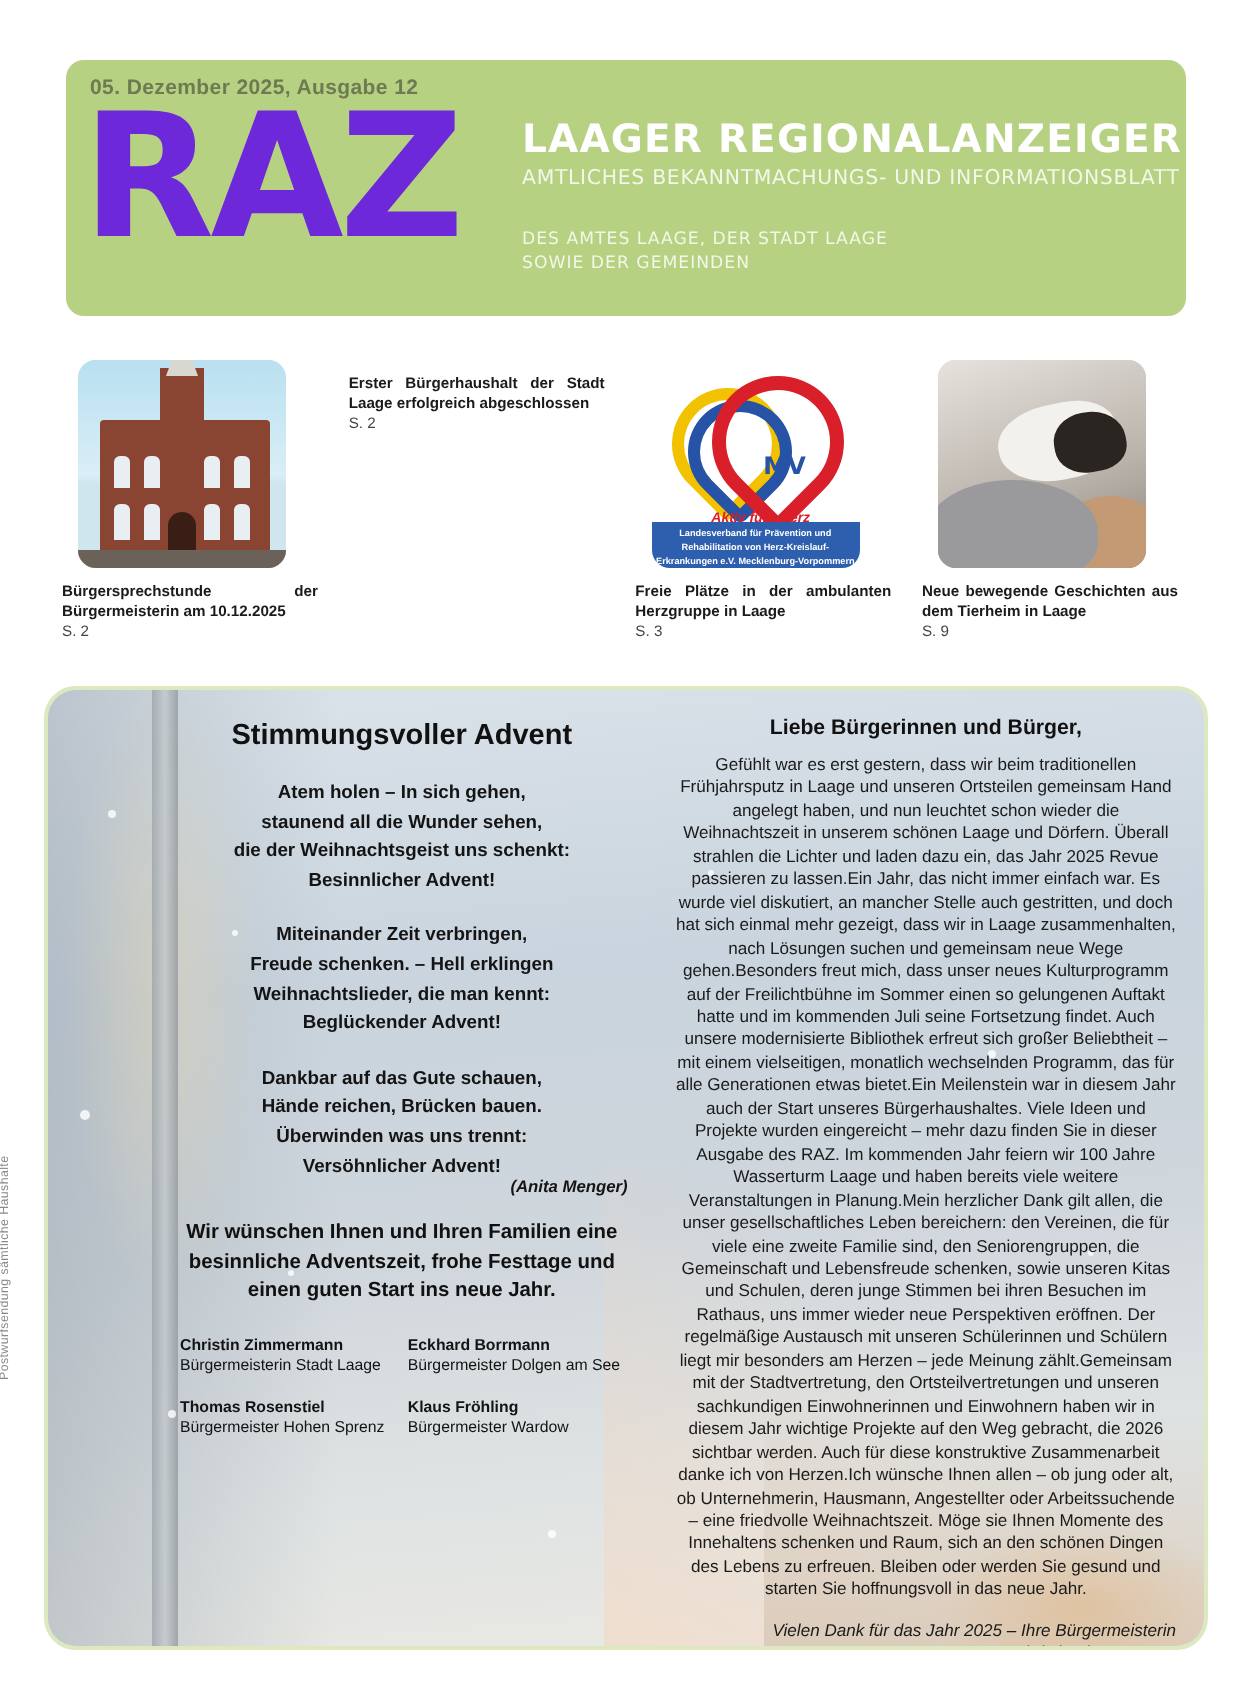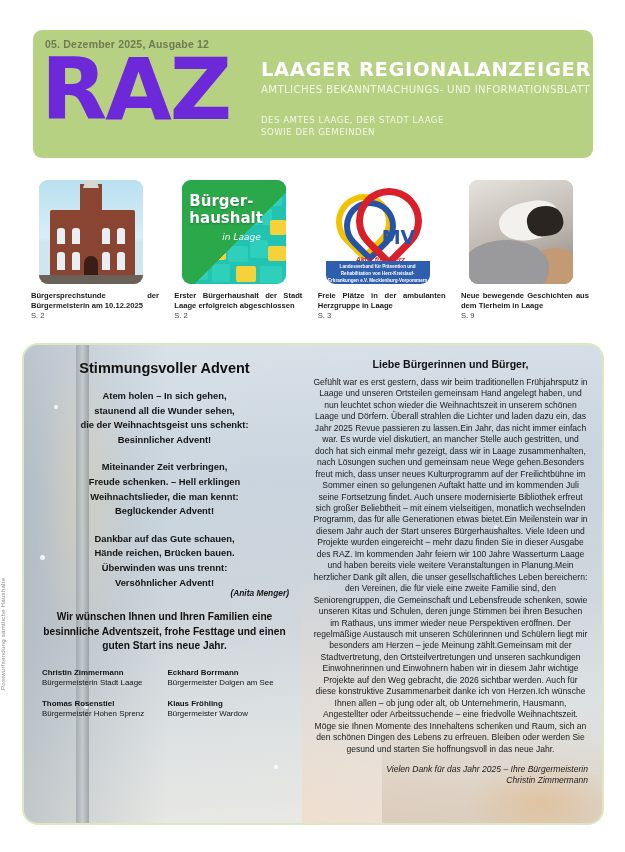--- a/index.html
+++ b/index.html
@@ -103,21 +103,21 @@
     font-family:"DejaVu Sans", sans-serif;
   }
 
   
   .t3{background:#ffffff;}
   .t3 .heart{position:absolute;border-radius:50% 50% 8% 50%;transform:rotate(45deg);}
   .t3 .lv{
     position:absolute;left:14px;top:44px;color:#1d4ed8;font-weight:bold;font-size:15px;
     font-family:"DejaVu Sans", sans-serif;letter-spacing:-1px;margin-top:46px;
   }
-  .t3 .mv{position:absolute;left:56px;top:46px;color:#2753a6;font-weight:bold;font-size:19px;font-family:"DejaVu Sans", sans-serif;}
+  .t3 .mv{position:absolute;left:56px;top:46px;color:#2753a6;font-weight:bold;font-size:12px;font-family:"DejaVu Sans", sans-serif;}
   .t3 .slogan{position:absolute;left:30px;top:76px;color:#d81f2a;font-size:7px;font-style:italic;font-weight:bold;}
   .t3 .blue-bar{position:absolute;left:0;right:0;bottom:0;height:23px;background:#2e5fae;}
   .t3 .blue-bar span{display:block;color:#fff;font-size:4.6px;text-align:center;line-height:7px;padding-top:2px;font-weight:bold;}
 
   
   .t4{background:#cfc9c2;}
   .t4 .wall{position:absolute;inset:0;background:linear-gradient(160deg,#e6e2dd,#b9b2aa 60%,#8e867e);}
   .t4 .blanket{position:absolute;left:-6px;bottom:-8px;width:86px;height:52px;background:#9a9a9c;border-radius:50% 50% 40% 40%;}
   .t4 .cat{position:absolute;left:30px;top:22px;width:60px;height:38px;background:#f3f1ee;border-radius:45% 40% 40% 50%;transform:rotate(-12deg);}
   .t4 .catdark{position:absolute;left:58px;top:26px;width:36px;height:30px;background:#2b2522;border-radius:45% 50% 40% 45%;transform:rotate(-10deg);}
@@ -146,21 +146,21 @@
       radial-gradient(ellipse 110px 60px at 160px 150px, rgba(228,168,96,.35), rgba(228,168,96,0) 70%),
       linear-gradient(0deg, rgba(205,186,166,.55), rgba(205,186,166,0) 70%);
   }
   .panel .sunset{
     position:absolute;right:0;bottom:0;width:300px;height:240px;
     background:linear-gradient(215deg, rgba(244,222,205,0) 40%, rgba(244,214,190,.55) 100%);
   }
   .panel .snow{position:absolute;inset:0;}
   .panel .flake{position:absolute;background:#fff;border-radius:50%;opacity:.8;}
 
-  .cols{position:absolute;inset:0;display:flex;}
+  .cols{position:absolute;inset:0;display:flex;padding-left:48px;}
   .colL{width:281px;padding:10px 12px 0 12px;box-sizing:border-box;position:relative;}
   .colR{width:297px;padding:10px 14px 0 8px;box-sizing:border-box;position:relative;}
 
   .poem-title{
     text-align:center;font-size:14.5px;font-weight:bold;color:#111;margin:5px 0 13px 0;
   }
   .stanza{text-align:center;font-size:9.4px;font-weight:bold;color:#141414;line-height:14.6px;margin-bottom:13px;}
   .poet{text-align:right;font-size:8.4px;font-weight:bold;font-style:italic;color:#141414;margin:-4px 4px 12px 0;}
   .wish{
     text-align:center;font-size:10.2px;font-weight:bold;color:#111;line-height:14.5px;margin:4px 4px 14px 4px;
@@ -221,41 +221,20 @@
         <div class="door"></div>
         <div class="base"></div>
       </div>
       <div class="cap">
         <span>Bürgersprechstunde der Bürgermeisterin am 10.12.2025</span>
         <span class="pg">S. 2</span>
       </div>
     </div>
 
     <div class="teaser">
-      <div class="thumb t2">
-        <div class="cubes">
-          <div class="cb" style="left:62px;top:4px;width:16px;height:14px;background:#f5d23a;"></div>
-          <div class="cb" style="left:82px;top:10px;width:18px;height:16px;background:#2ed0bb;"></div>
-          <div class="cb" style="left:70px;top:28px;width:20px;height:17px;background:#2ed0bb;"></div>
-          <div class="cb" style="left:88px;top:40px;width:16px;height:15px;background:#f5d23a;"></div>
-          <div class="cb" style="left:6px;top:62px;width:20px;height:16px;background:#2ed0bb;"></div>
-          <div class="cb" style="left:28px;top:58px;width:16px;height:22px;background:#f5d23a;"></div>
-          <div class="cb" style="left:46px;top:66px;width:20px;height:16px;background:#2ed0bb;"></div>
-          <div class="cb" style="left:68px;top:60px;width:18px;height:18px;background:#2ed0bb;"></div>
-          <div class="cb" style="left:86px;top:66px;width:18px;height:15px;background:#f5d23a;"></div>
-          <div class="cb" style="left:4px;top:84px;width:22px;height:16px;background:#2ed0bb;"></div>
-          <div class="cb" style="left:30px;top:84px;width:18px;height:18px;background:#2ed0bb;"></div>
-          <div class="cb" style="left:54px;top:86px;width:20px;height:16px;background:#f5d23a;"></div>
-          <div class="cb" style="left:78px;top:86px;width:22px;height:17px;background:#2ed0bb;"></div>
-        </div>
-        <div class="grn"></div>
-        <div class="bh-txt" style="white-space:pre-line;">Bürger-
-haushalt</div>
-        <div class="bh-sub">in Laage</div>
-      </div>
       <div class="cap">
         <span>Erster Bürgerhaushalt der Stadt Laage erfolgreich abgeschlossen</span>
         <span class="pg">S. 2</span>
       </div>
     </div>
 
     <div class="teaser">
       <div class="thumb t3">
         <div class="heart" style="left:10px;top:14px;width:44px;height:44px;border:6px solid #f2c200;"></div>
         <div class="heart" style="left:18px;top:20px;width:40px;height:40px;border:6px solid #2753a6;"></div>

